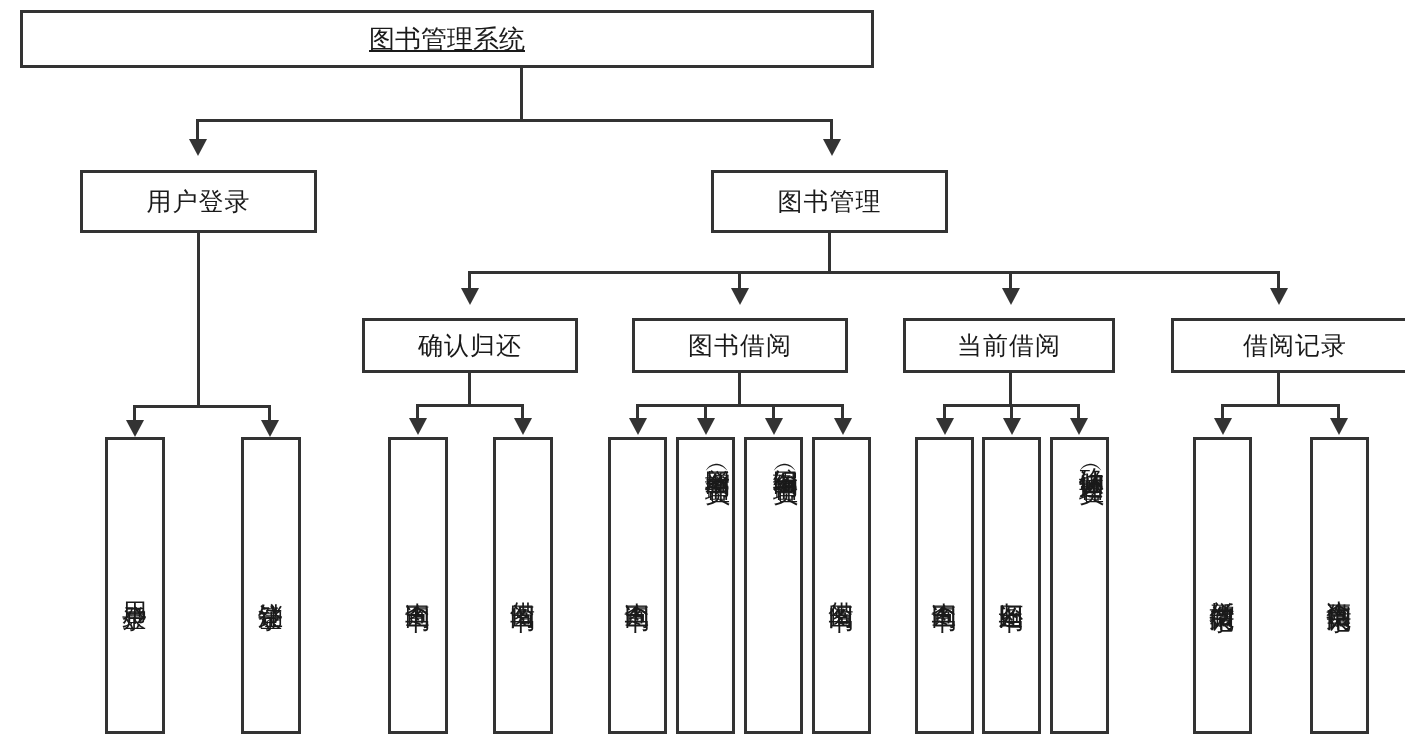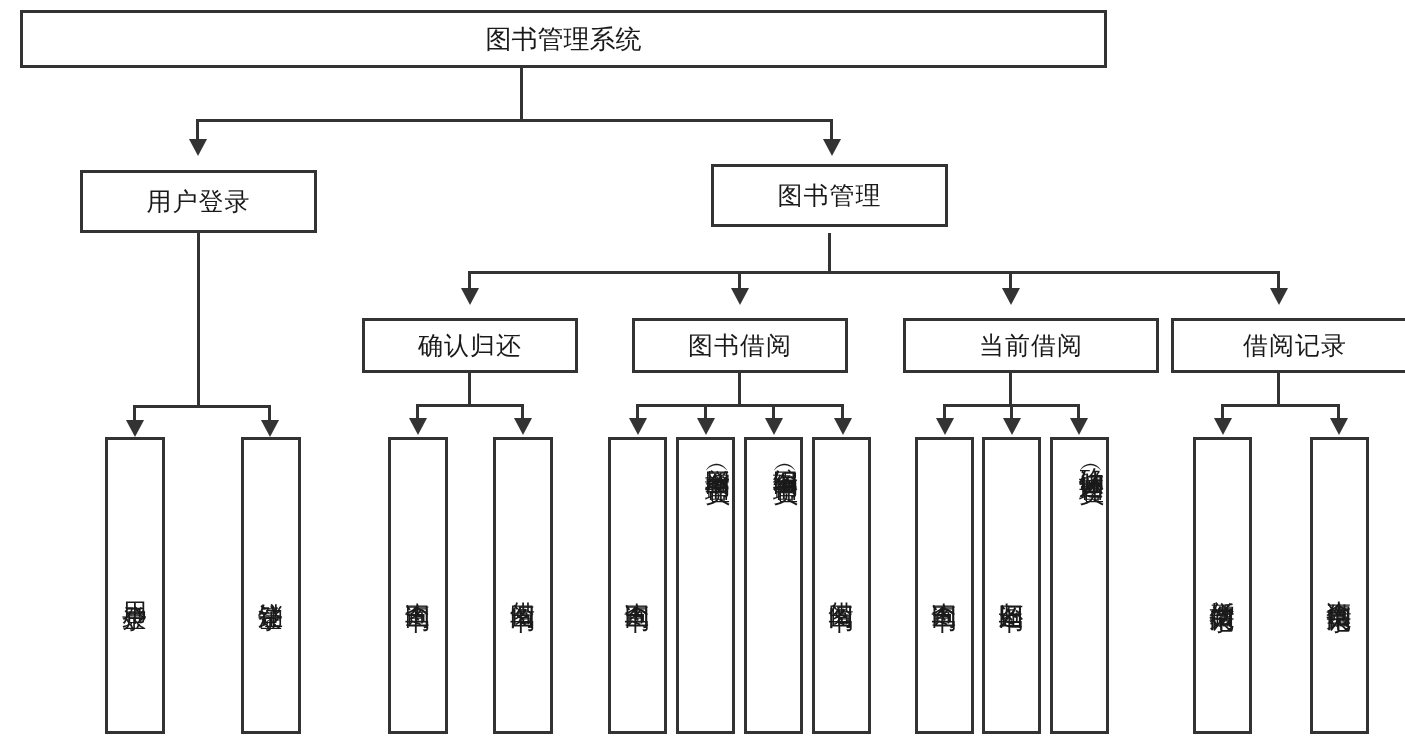--- a/index.html
+++ b/index.html
@@ -77,37 +77,37 @@
     color: #b9b9b9;
     letter-spacing: 0.5px;
     white-space: nowrap;
   }
 </style>
 </head>
 <body>
 
 <div id="canvas">
 
-  <div class="node root" style="left:20px; top:10px; width:1087px; height:58px;">
+  <div class="node root" style="left:20px; top:10px; width:854px; height:58px;text-decoration:underline;">
     <span>图书管理系统</span>
   </div>
 
   <div class="ln v" style="left:520px; top:68px; width:3px; height:52px;"></div>
 
   <div class="ln h" style="left:196px; top:119px; width:637px; height:3px;"></div>
 
   <div class="ln v" style="left:196px; top:119px; width:3px; height:22px;"></div>
   <div class="arrow" style="left:189px; top:139px;"></div>
   <div class="ln v" style="left:830px; top:119px; width:3px; height:22px;"></div>
   <div class="arrow" style="left:823px; top:139px;"></div>
 
   <div class="node horiz" style="left:80px; top:170px; width:237px; height:63px;">
     <span>用户登录</span>
   </div>
-  <div class="node horiz" style="left:711px; top:164px; width:237px; height:63px;">
+  <div class="node horiz" style="left:711px; top:170px; width:237px; height:63px;">
     <span>图书管理</span>
   </div>
 
   <div class="ln v" style="left:197px; top:233px; width:3px; height:175px;"></div>
   <div class="ln h" style="left:133px; top:405px; width:137px; height:3px;"></div>
   <div class="ln v" style="left:133px; top:405px; width:3px; height:18px;"></div>
   <div class="arrow" style="left:126px; top:420px;"></div>
   <div class="ln v" style="left:268px; top:405px; width:3px; height:18px;"></div>
   <div class="arrow" style="left:261px; top:420px;"></div>
 
@@ -121,21 +121,21 @@
   <div class="arrow" style="left:1002px; top:288px;"></div>
   <div class="ln v" style="left:1277px; top:271px; width:3px; height:20px;"></div>
   <div class="arrow" style="left:1270px; top:288px;"></div>
 
   <div class="node horiz" style="left:362px; top:318px; width:216px; height:55px;">
     <span>确认归还</span>
   </div>
   <div class="node horiz" style="left:632px; top:318px; width:216px; height:55px;align-items:center;">
     <span>图书借阅</span>
   </div>
-  <div class="node horiz" style="left:903px; top:318px; width:256px; height:55px;">
+  <div class="node horiz" style="left:903px; top:318px; width:212px; height:55px;">
     <span>当前借阅</span>
   </div>
   <div class="node horiz" style="left:1171px; top:318px; width:248px; height:55px;">
     <span>借阅记录</span>
   </div>
 
   <div class="ln v" style="left:468px; top:373px; width:3px; height:33px;"></div>
   <div class="ln h" style="left:416px; top:404px; width:108px; height:3px;"></div>
   <div class="ln v" style="left:416px; top:404px; width:3px; height:17px;"></div>
   <div class="arrow" style="left:409px; top:418px;"></div>

